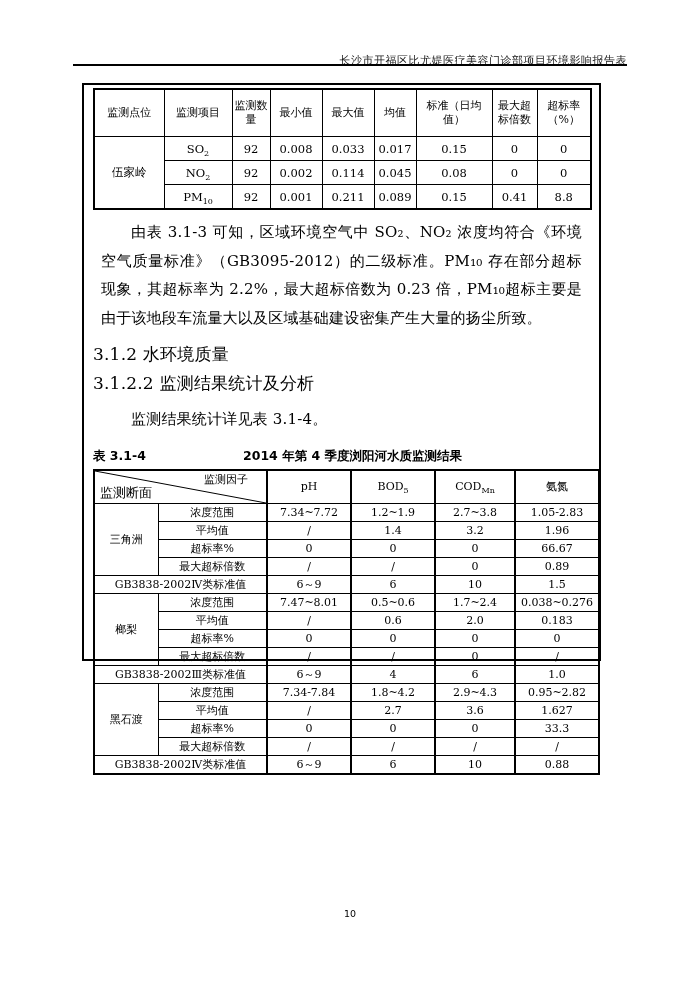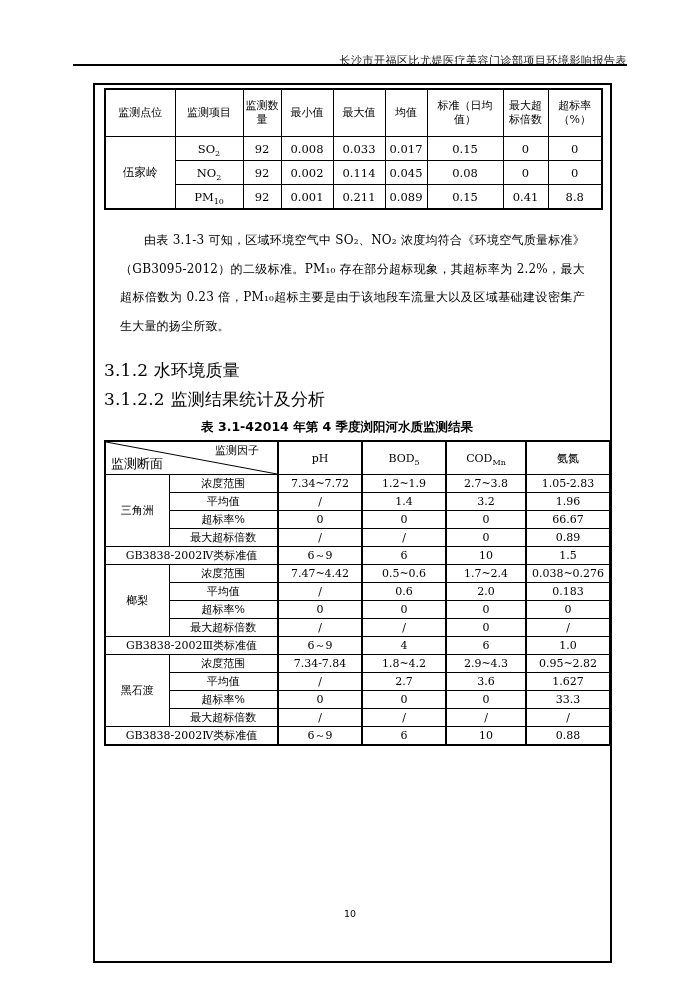--- a/index.html
+++ b/index.html
@@ -9,49 +9,49 @@
     position:relative;overflow:hidden;
   }
   
   .page-header{position:absolute;top:53px;left:73px;width:554px;}
   .page-header .title{
     display:block;text-align:right;font-size:11px;letter-spacing:0.5px;color:#1a1a1a;
   }
   .header-rule{position:absolute;top:64px;left:73px;width:554px;height:2px;background:#000;}
   
   .frame{
-    position:absolute;left:93px;top:83px;width:519px;height:880px;
+    position:absolute;left:82px;top:83px;width:519px;height:578px;
     border:2px solid #000;box-sizing:border-box;padding:2px 9px 0 9px;
   }
   
   table{border-collapse:collapse;table-layout:fixed;}
   .air-table{width:497px;margin:1px auto 0 auto;border:2px solid #000;}
   .air-table th,.air-table td{
     border:1px solid #000;text-align:center;vertical-align:middle;
     padding:0 1px;overflow:hidden;
   }
   .air-table th{font-size:11px;font-weight:normal;line-height:1.3;height:46px;}
   .air-table td{font-size:11.5px;height:23px;}
   sub{font-size:8px;line-height:0;}
   
   .para{
-    font-size:12px;line-height:28.5px;text-align:justify;margin:16px;
+    font-size:15px;line-height:28.5px;text-align:justify;margin:8px;
     text-indent:2em;letter-spacing:0.2px;
   }
   .heading{
     font-size:17px;line-height:28.5px;margin:0;text-indent:0;
     font-weight:normal;letter-spacing:0.2px;
   }
   
   .caption{
     display:flex;align-items:center;width:505px;margin:0 auto;
     font-family:"DejaVu Sans","Liberation Sans",sans-serif;
     font-weight:bold;font-size:12.5px;line-height:27px;
   }
-  .caption .cap-label{width:150px;text-align:right;}
+  .caption .cap-label{width:150px;text-align:left;}
   .caption .cap-title{flex:1;text-align:left;}
   .caption .cap-unit{text-align:right;white-space:nowrap;}
   
   .water-table{width:505px;margin:0 auto;border:2px solid #000;}
   .water-table th,.water-table td{
     border:1px solid #000;text-align:center;vertical-align:middle;
     font-size:11px;font-weight:normal;padding:0 1px;overflow:hidden;
   }
   .water-table td{height:17px;}
   .water-table .factor-col{border-left-width:2px;}
@@ -130,20 +130,21 @@
       <td>0.15</td>
       <td>0.41</td>
       <td>8.8</td>
     </tr>
   </tbody>
     </table>
 
   <p class="para">由表 3.1-3 可知，区域环境空气中 SO₂、NO₂ 浓度均符合《环境空气质量标准》（GB3095-2012）的二级标准。PM₁₀ 存在部分超标现象，其超标率为 2.2%，最大超标倍数为 0.23 倍，PM₁₀超标主要是由于该地段车流量大以及区域基础建设密集产生大量的扬尘所致。</p>
   <p class="heading">3.1.2 水环境质量</p>
   <p class="heading">3.1.2.2  监测结果统计及分析</p>
+  <p class="para">监测结果统计详见表 3.1-4。</p>
 
   <div class="caption">
     <span class="cap-label">表 3.1-4</span>
     <span class="cap-title">2014 年第 4 季度浏阳河水质监测结果</span>
   </div>
 
   <table class="water-table">
     <colgroup>
       <col style="width:64px">
         <col style="width:109px">
@@ -200,21 +201,21 @@
       <td colspan="2">GB3838-2002Ⅳ类标准值</td>
       <td class="factor-col">6～9</td>
       <td class="factor-col">6</td>
       <td class="factor-col">10</td>
       <td class="factor-col">1.5</td>
     </tr>
 
     <tr>
       <td rowspan="4">榔梨</td>
       <td>浓度范围</td>
-      <td class="factor-col">7.47~4.42</td>
+      <td class="factor-col">7.47~8.01</td>
       <td class="factor-col">0.5~0.6</td>
       <td class="factor-col">1.7~2.4</td>
       <td class="factor-col">0.038~0.276</td>
     </tr>
     <tr>
       <td>平均值</td>
       <td class="factor-col">/</td>
       <td class="factor-col">0.6</td>
       <td class="factor-col">2.0</td>
       <td class="factor-col">0.183</td>

